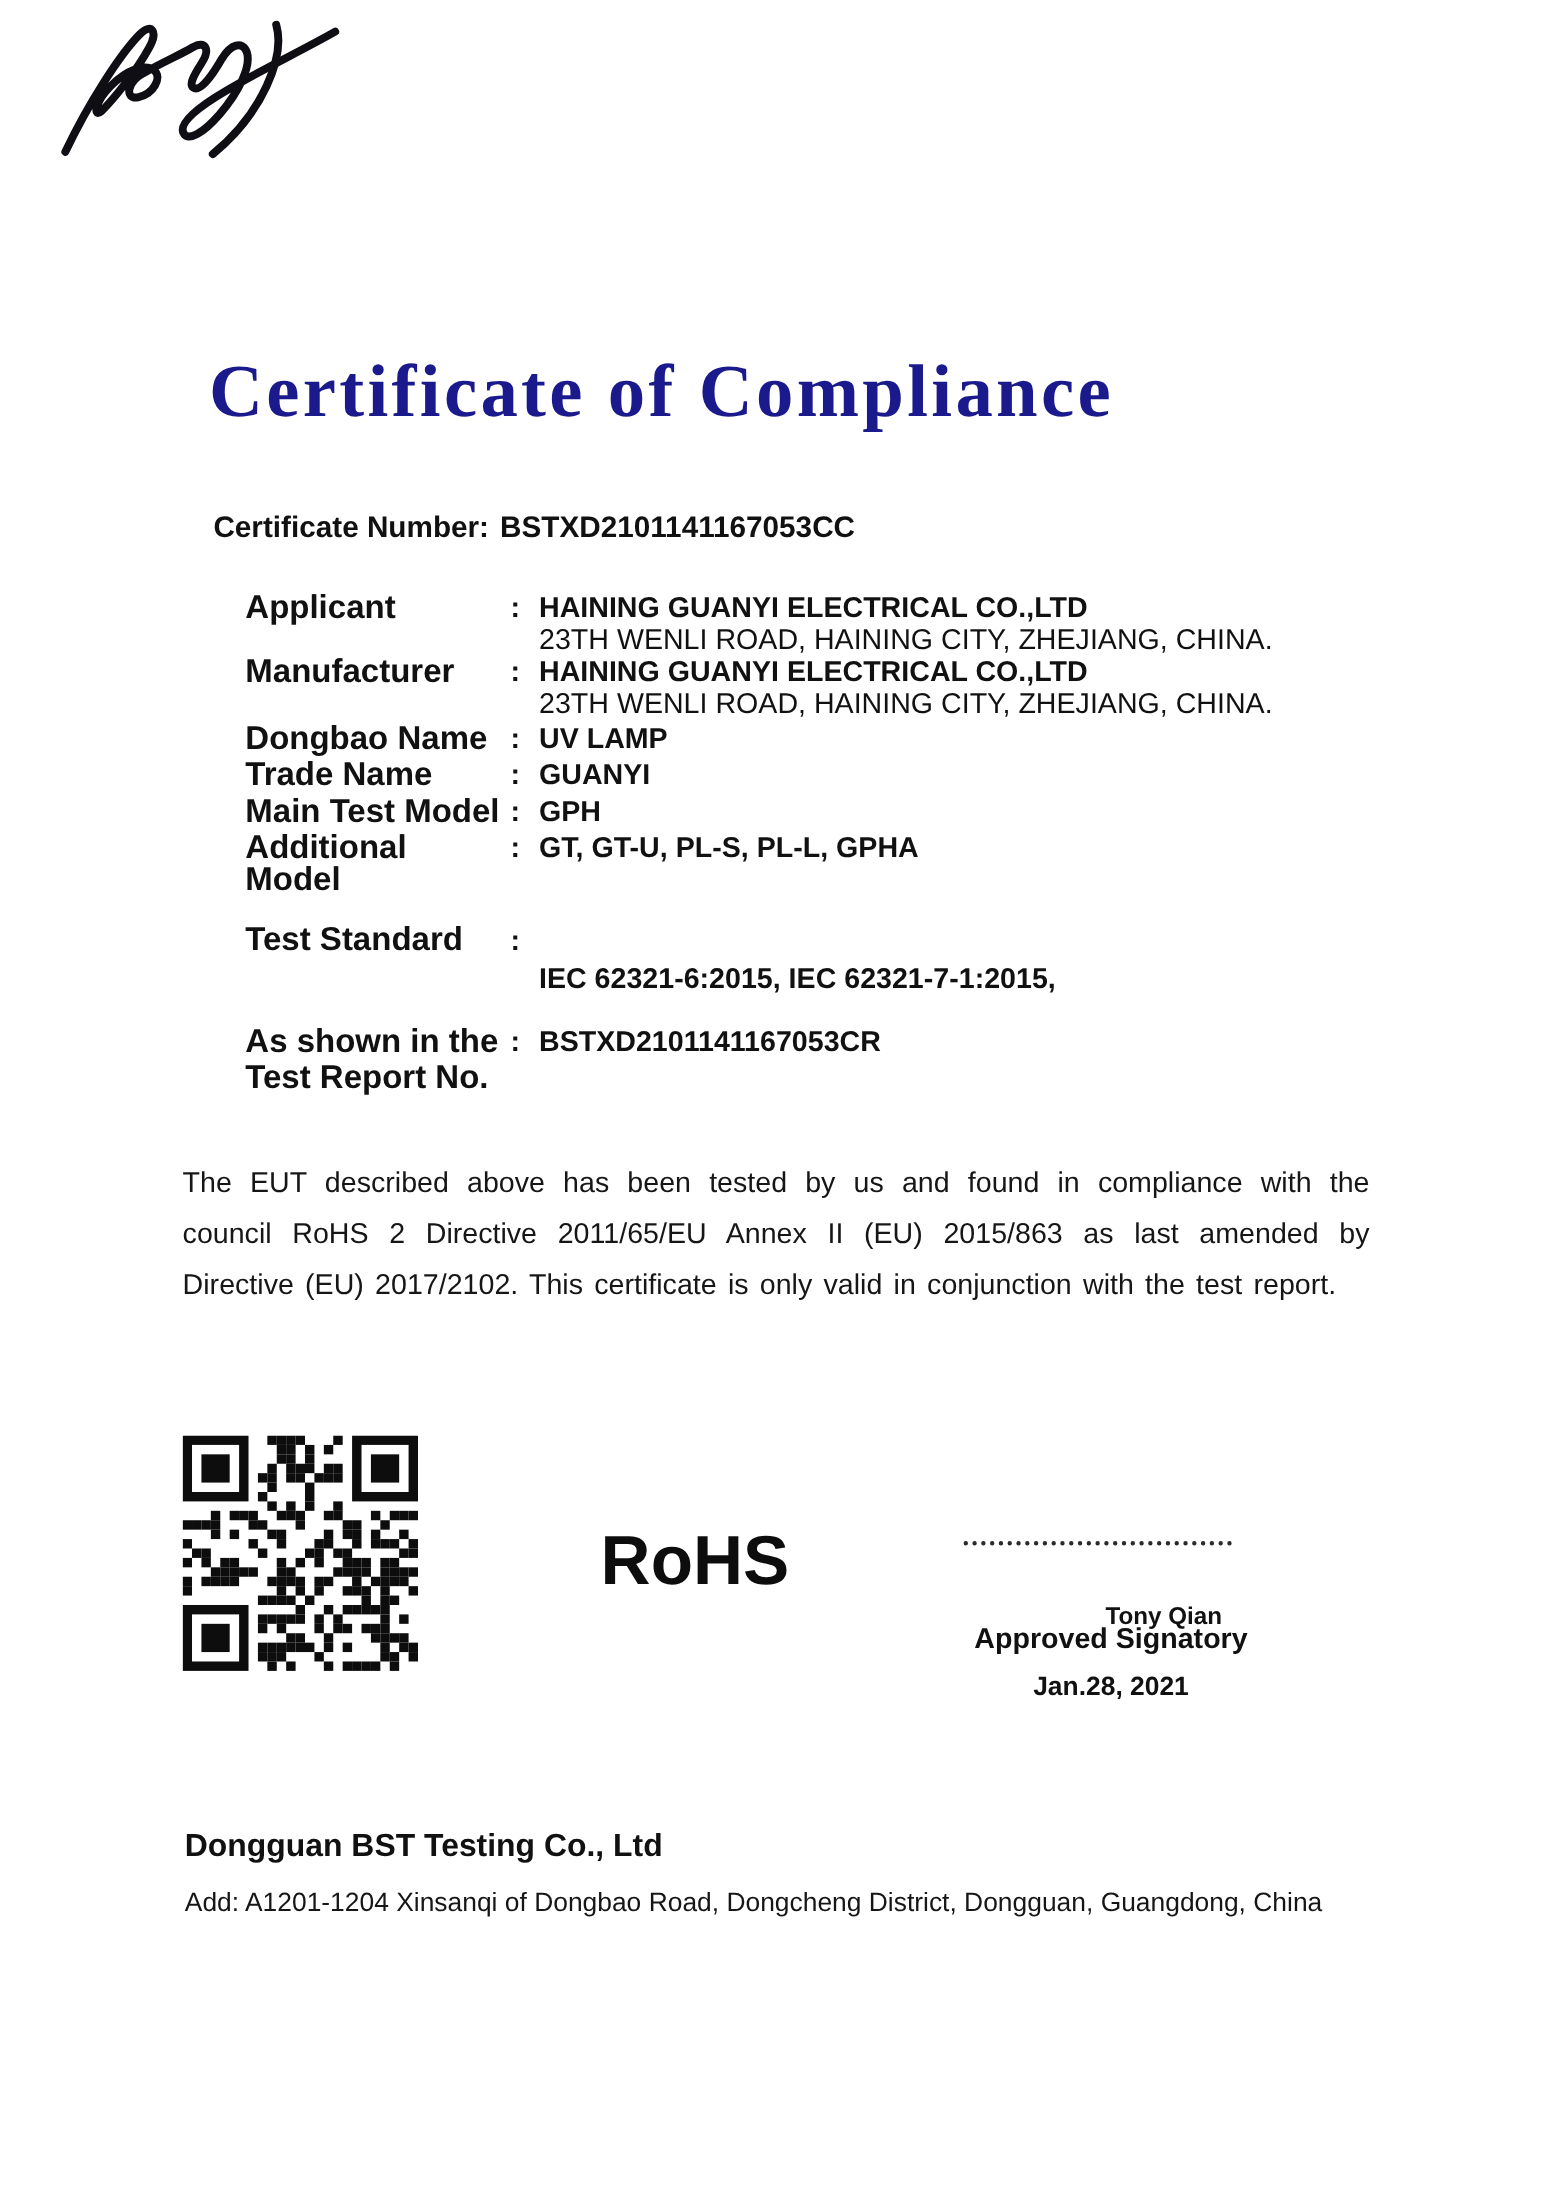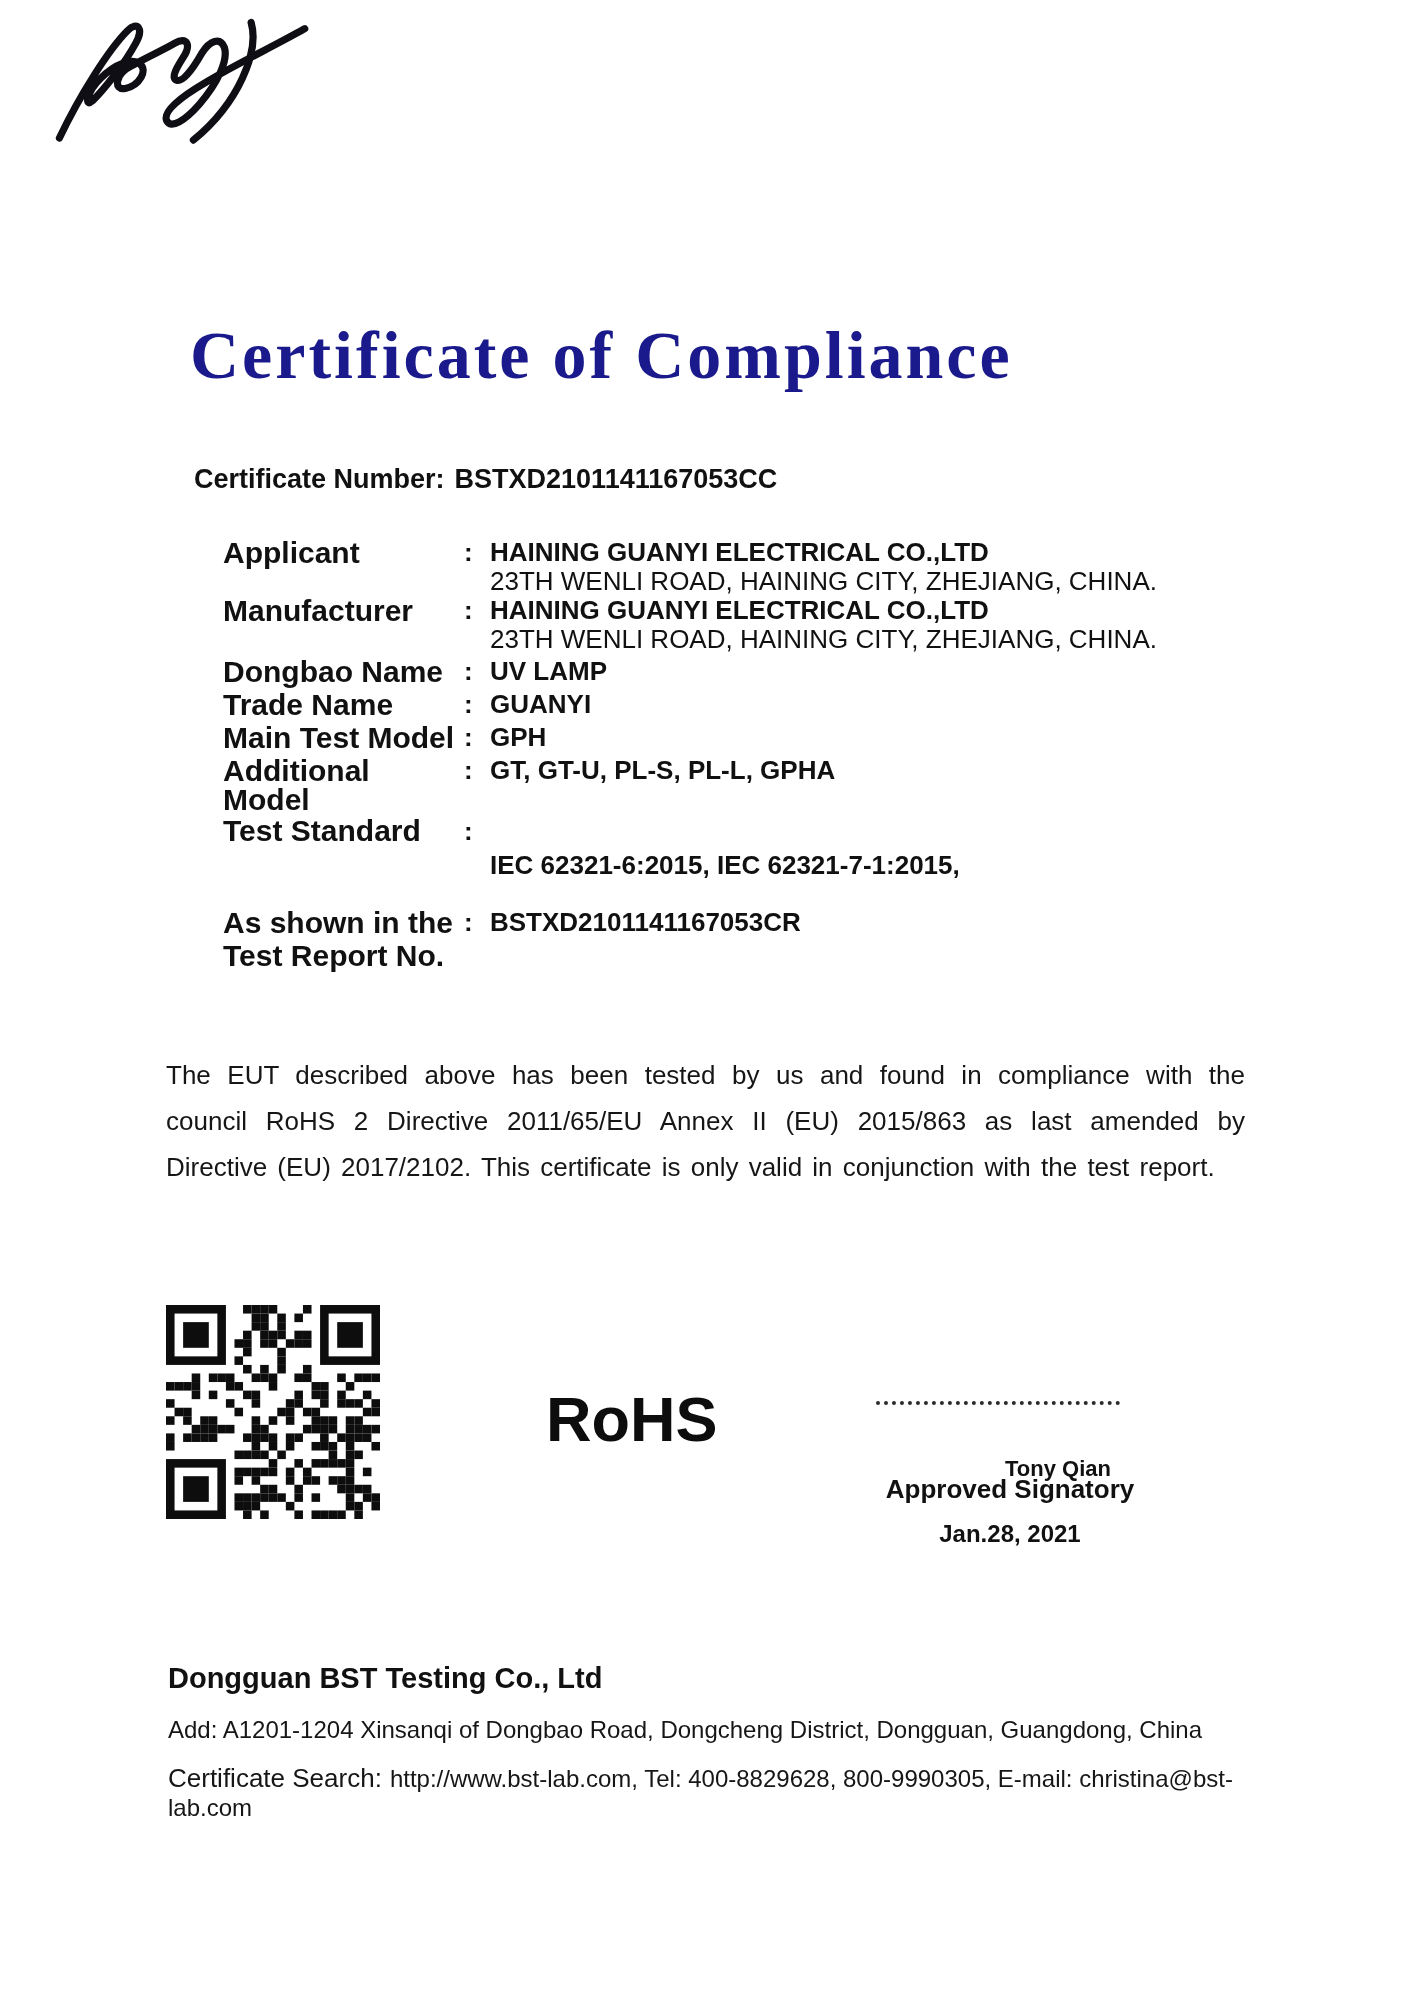--- a/index.html
+++ b/index.html
@@ -18,21 +18,21 @@
   }
   .certnum .sp { margin-left:10px; }
   .info { position:absolute; top:538px; left:223px; width:1060px; font-size:26px; }
   .row { display:flex; line-height:29px; }
   .lbl { width:241px; font-weight:bold; font-size:30px; flex:none; }
   .col { width:26px; font-weight:bold; flex:none; }
   .val { font-weight:bold; white-space:nowrap; }
   .reg { font-weight:normal; }
   .mt2 { margin-top:3px; }
   .mt4 { margin-top:4px; }
-  .ts  { }
+  .ts  { margin-top:24px; }
   .ts .row { line-height:34px; }
   .shown { margin-top:24px; }
   .shown .row { line-height:33px; }
   .para {
     position:absolute; top:1052px; left:166px; width:1079px;
     font-size:26px; line-height:46px; text-align:justify; word-spacing:3px; color:#161616;
   }
   .qr { position:absolute; top:1305px; left:166px; width:214px; height:214px; }
   .qr svg { width:100%; height:100%; }
   .rohs {
@@ -370,18 +370,15 @@
     </svg>
   </div>
   <div class="dotline"></div>
   <div class="signame">Tony Qian</div>
   <div class="sigrole">Approved Signatory</div>
   <div class="sigdate">Jan.28, 2021</div>
 
   <div class="footer">
     <div class="f-company">Dongguan BST Testing Co., Ltd</div>
     <div class="f-address">Add: A1201-1204 Xinsanqi of Dongbao Road, Dongcheng District, Dongguan, Guangdong, China</div>
-    <div class="f-search">
-      <span class="lab">Certificate Search:</span><span class="rest">http://www.bst-lab.com, Tel: 400-8829628, 800-9990305, E-mail: christina@bst-lab.com</span>
-    </div>
   </div>
 
 </div>
 
 </body></html>

